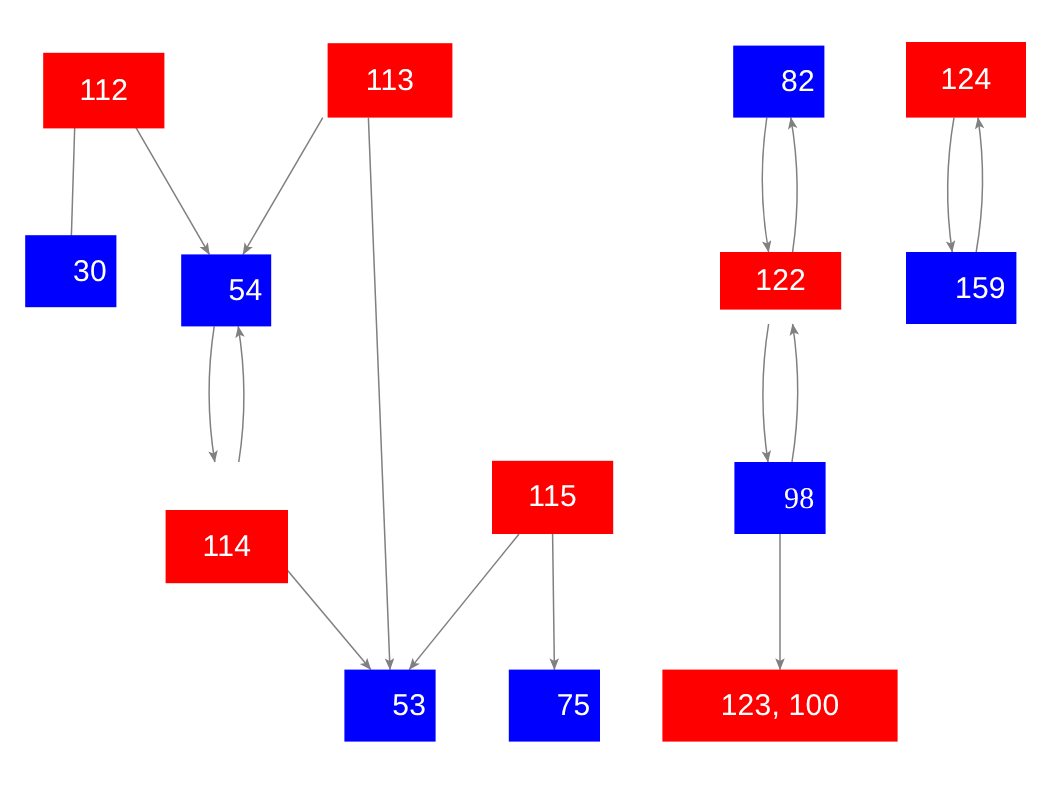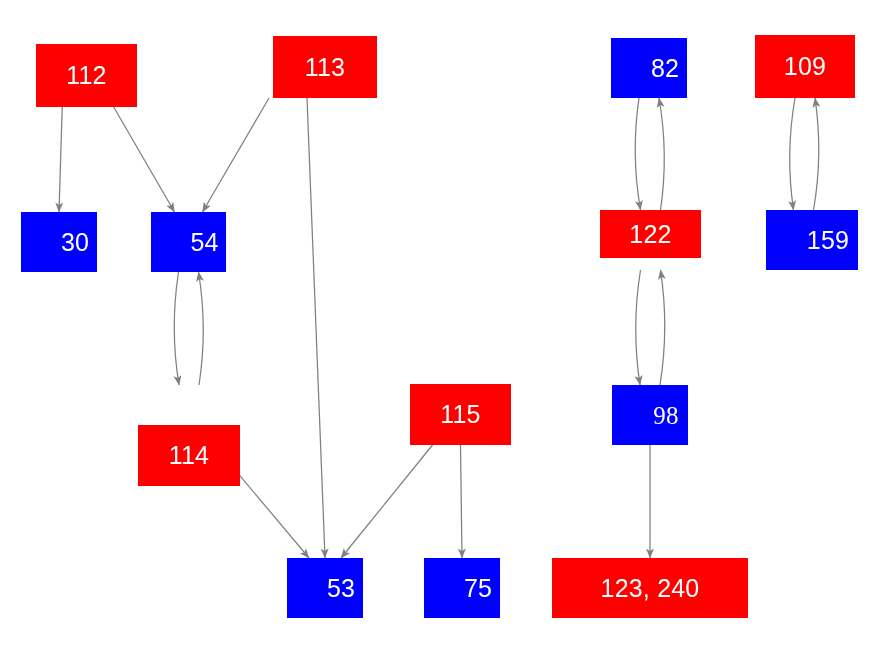--- a/index.html
+++ b/index.html
@@ -78,47 +78,47 @@
       <div class="graph-node node-red" style="left: 36px; top: 44px; width: 101px; height: 63px;">
         <span class="node-label">112</span>
       </div>
       <div class="graph-node node-red" style="left: 245px; top: 36px; width: 104px; height: 62px; margin-left: 28px;">
         <span class="node-label">113</span>
       </div>
       <div class="graph-node node-blue" style="left: 611px; top: 38px; width: 76px; height: 60px;">
         <span class="node-label">82</span>
       </div>
       <div class="graph-node node-red" style="left: 755px; top: 35px; width: 100px; height: 63px;">
-        <span class="node-label">109</span>
+        <span class="node-label">124</span>
       </div>
-      <div class="graph-node node-blue" style="left: 21px; top: 212px; width: 76px; height: 60px; text-align: center;">
+      <div class="graph-node node-blue" style="left: 21px; top: 196px; width: 76px; height: 60px; text-align: center;">
         <span class="node-label">30</span>
       </div>
       <div class="graph-node node-blue" style="left: 151px; top: 212px; width: 75px; height: 60px;">
         <span class="node-label">54</span>
       </div>
       <div class="graph-node node-red" style="left: 600px; top: 210px; width: 101px; height: 48px;">
         <span class="node-label">122</span>
       </div>
-      <div class="graph-node node-blue" style="left: 755px; top: 210px; width: 92px; height: 60px; margin-left: 11px;">
+      <div class="graph-node node-blue" style="left: 755px; top: 210px; width: 92px; height: 60px;">
         <span class="node-label">159</span>
       </div>
       <div class="graph-node node-red" style="left: 138px; top: 385px; width: 102px; height: 61px; margin-top: 40px;">
         <span class="node-label">114</span>
       </div>
       <div class="graph-node node-red" style="left: 410px; top: 384px; width: 101px; height: 61px;">
         <span class="node-label">115</span>
       </div>
       <div class="graph-node node-blue" style="left: 612px; top: 385px; width: 76px; height: 60px; font-family: Liberation Serif, serif;">
         <span class="node-label">98</span>
       </div>
       <div class="graph-node node-blue" style="left: 287px; top: 558px; width: 76px; height: 60px; align-items: center;">
         <span class="node-label">53</span>
       </div>
       <div class="graph-node node-blue" style="left: 424px; top: 558px; width: 76px; height: 60px; align-items: center;">
         <span class="node-label">75</span>
       </div>
       <div class="graph-node node-red" style="left: 552px; top: 558px; width: 196px; height: 60px;">
-        <span class="node-label">123, 240</span>
+        <span class="node-label">123, 100</span>
       </div>
     </div>
 
 </div>
 
 </body></html>

